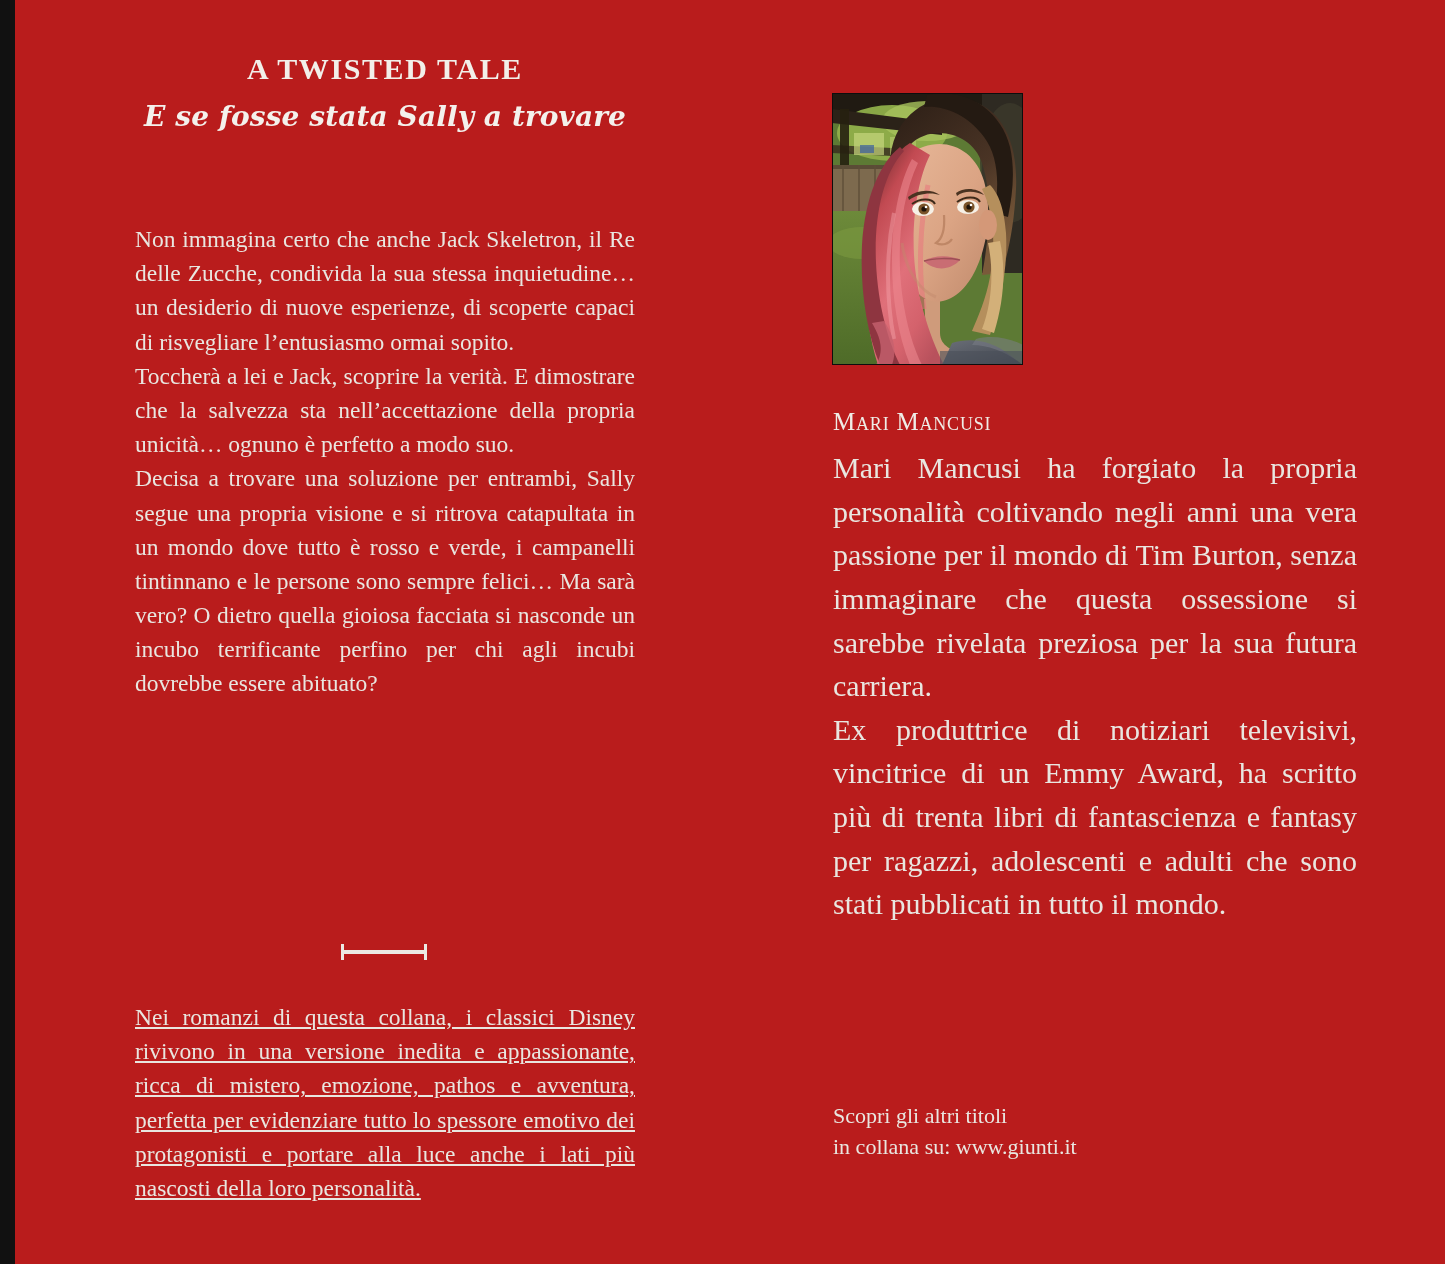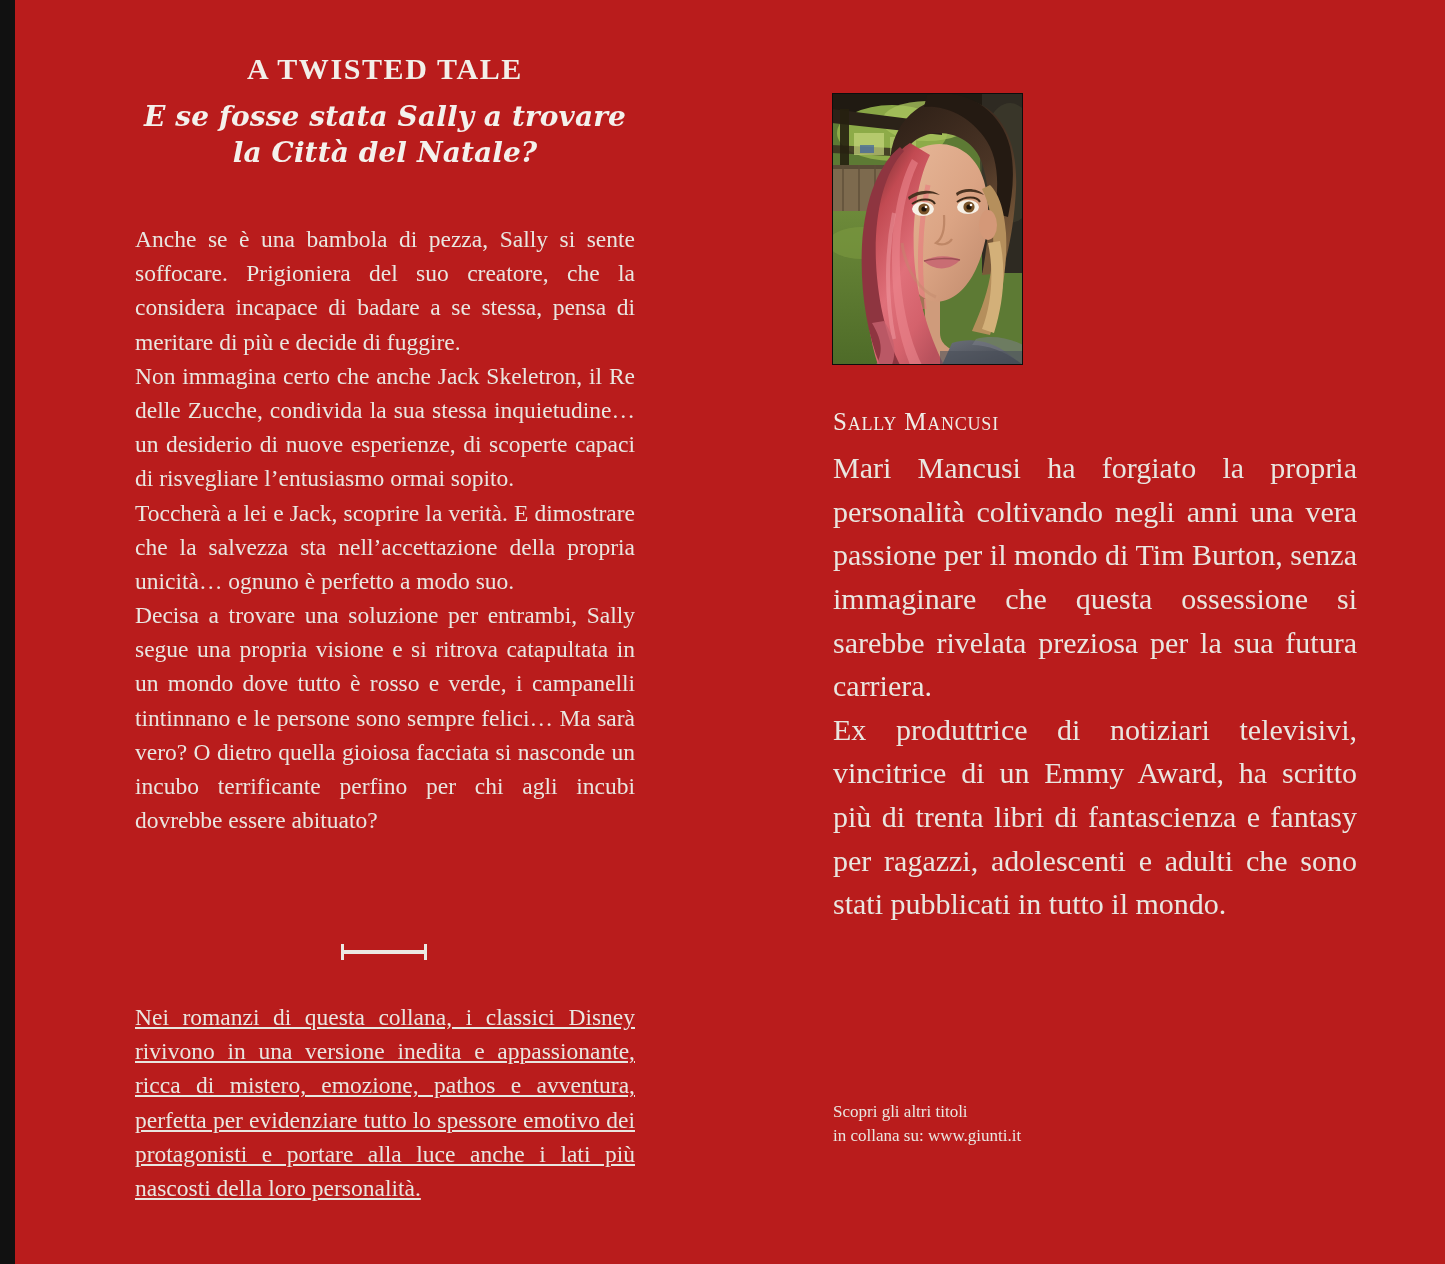--- a/index.html
+++ b/index.html
@@ -147,41 +147,39 @@
     font-family: "Liberation Serif", "DejaVu Serif", serif;
   }
   .author-bio p { margin: 0; }
 
   .discover {
     position: absolute;
     left: 818px;
     top: 1100px;
     width: 520px;
     color: #e9e6e0;
-    font-size: 17px;
+    font-size: 22px;
     line-height: 1.43;
     font-family: "Liberation Serif", "DejaVu Serif", serif;
   }
   .discover div { white-space: nowrap; }
 </style>
 </head>
 <body>
 
 <div id="page">
 
   <div class="left-col">
     <div class="series-title">A TWISTED TALE</div>
     <div class="tagline">
       <span class="l1">E se fosse stata Sally a trovare</span>
-      <span class="l2">la Città del Natale?</span>
     </div>
   </div>
 
   <div class="blurb">
-    <p>Anche se è una bambola di pezza, Sally si sente soffocare. Prigioniera del suo creatore, che la considera incapace di badare a se stessa, pensa di meritare di più e decide di fuggire.</p>
     <p>Non immagina certo che anche Jack Skeletron, il Re delle Zucche, condivida la sua stessa inquietudine… un desiderio di nuove esperienze, di scoperte capaci di risvegliare l’entusiasmo ormai sopito.</p>
     <p>Toccherà a lei e Jack, scoprire la verità. E dimostrare che la salvezza sta nell’accettazione della propria unicità… ognuno è perfetto a modo suo.</p>
     <p>Decisa a trovare una soluzione per entrambi, Sally segue una propria visione e si ritrova catapultata in un mondo dove tutto è rosso e verde, i campanelli tintinnano e le persone sono sempre felici… Ma sarà vero? O dietro quella gioiosa facciata si nasconde un incubo terrificante perfino per chi agli incubi dovrebbe essere abituato?</p>
   </div>
 
   <div class="divider">
     <div class="cap cap-l"></div>
     <div class="bar"></div>
     <div class="cap cap-r"></div>
   </div>
@@ -303,21 +301,21 @@
       <ellipse cx="156" cy="132" rx="9" ry="15" fill="#d49878"></ellipse>
 
       <path d="M120 250 C140 244 160 248 178 262 L191 272 L110 272 Z" fill="url(#shirtG)"></path>
       <path d="M140 252 C158 252 176 260 191 272 L191 252 C176 244 158 242 144 246 Z" fill="#7a7e87" opacity="0.55"></path>
       <rect x="108" y="258" width="83" height="14" fill="#4b505a" opacity="0.6"></rect>
 
       <rect x="0" y="0" width="191" height="272" fill="none" stroke="#0d0d0d" stroke-width="2"></rect>
     </svg>
   </div>
 
-  <div class="author-name">Sally Mancusi</div>
+  <div class="author-name">Mari Mancusi</div>
 
   <div class="author-bio">
     <p>Mari Mancusi ha forgiato la propria personalità coltivando negli anni una vera passione per il mondo di Tim Burton, senza immaginare che questa ossessione si sarebbe rivelata preziosa per la sua futura carriera.</p>
     <p>Ex produttrice di notiziari televisivi, vincitrice di un Emmy Award, ha scritto più di trenta libri di fantascienza e fantasy per ragazzi, adolescenti e adulti che sono stati pubblicati in tutto il mondo.</p>
   </div>
 
   <div class="discover">
     <div>Scopri gli altri titoli</div>
     <div>in collana su: www.giunti.it</div>
   </div>

